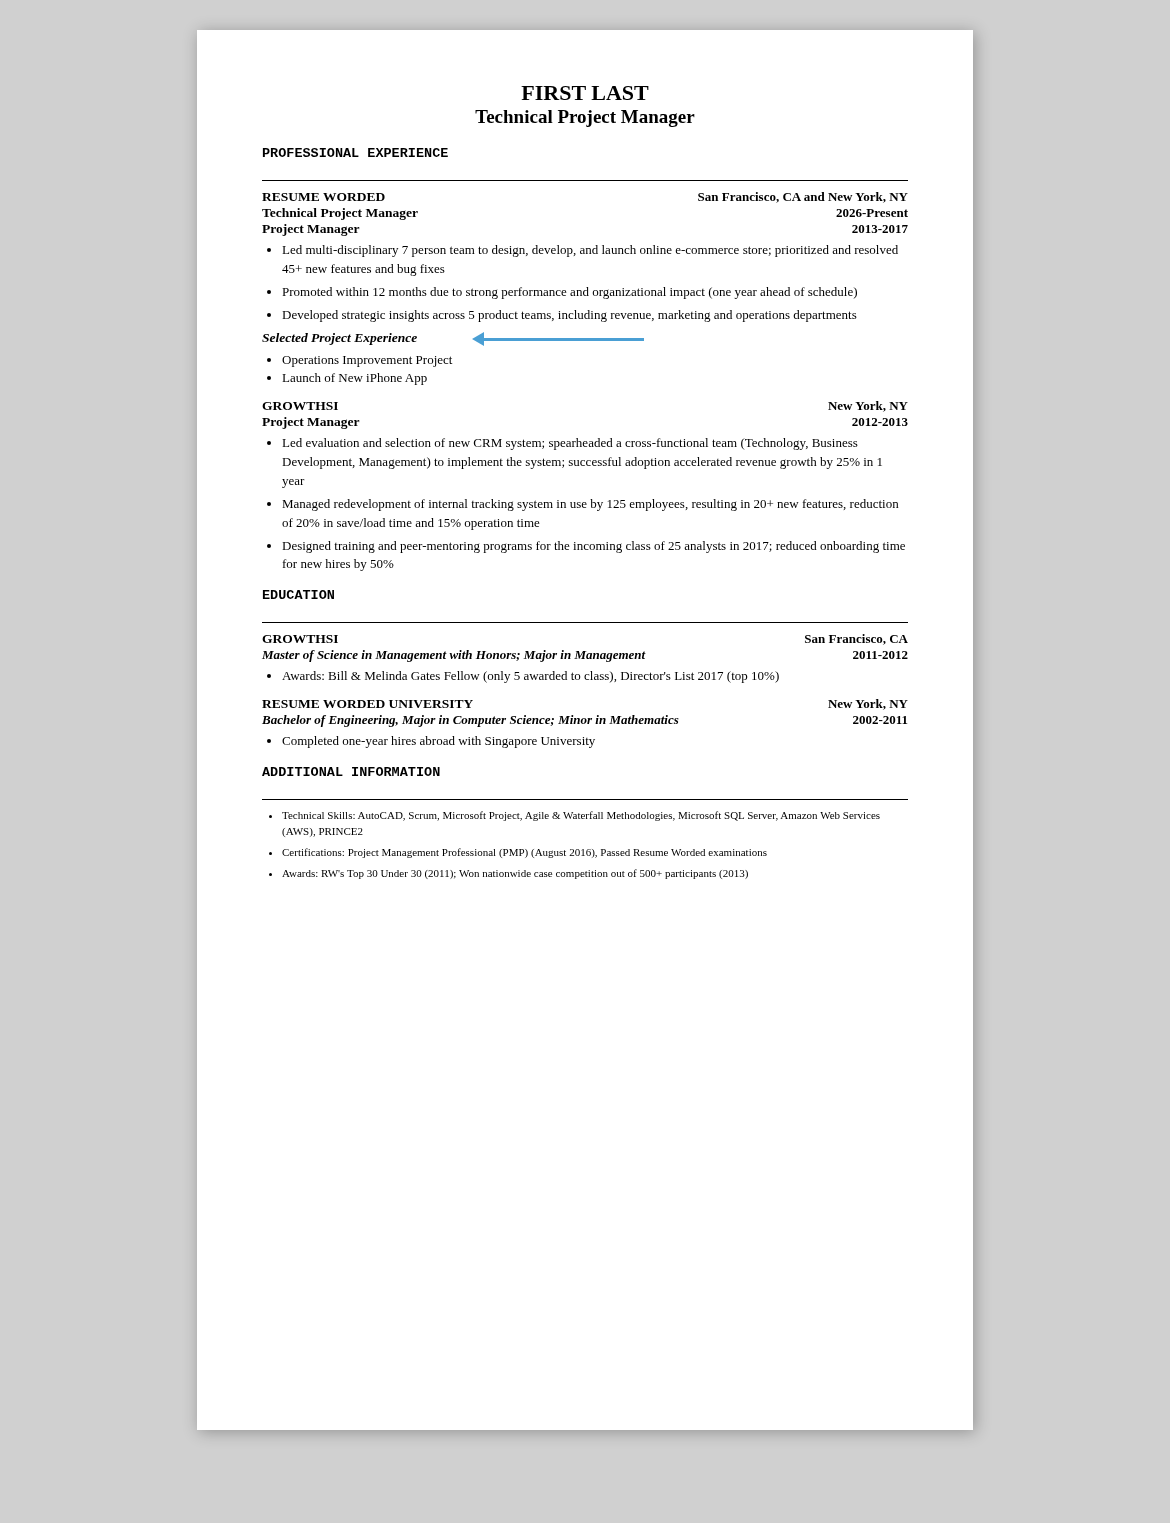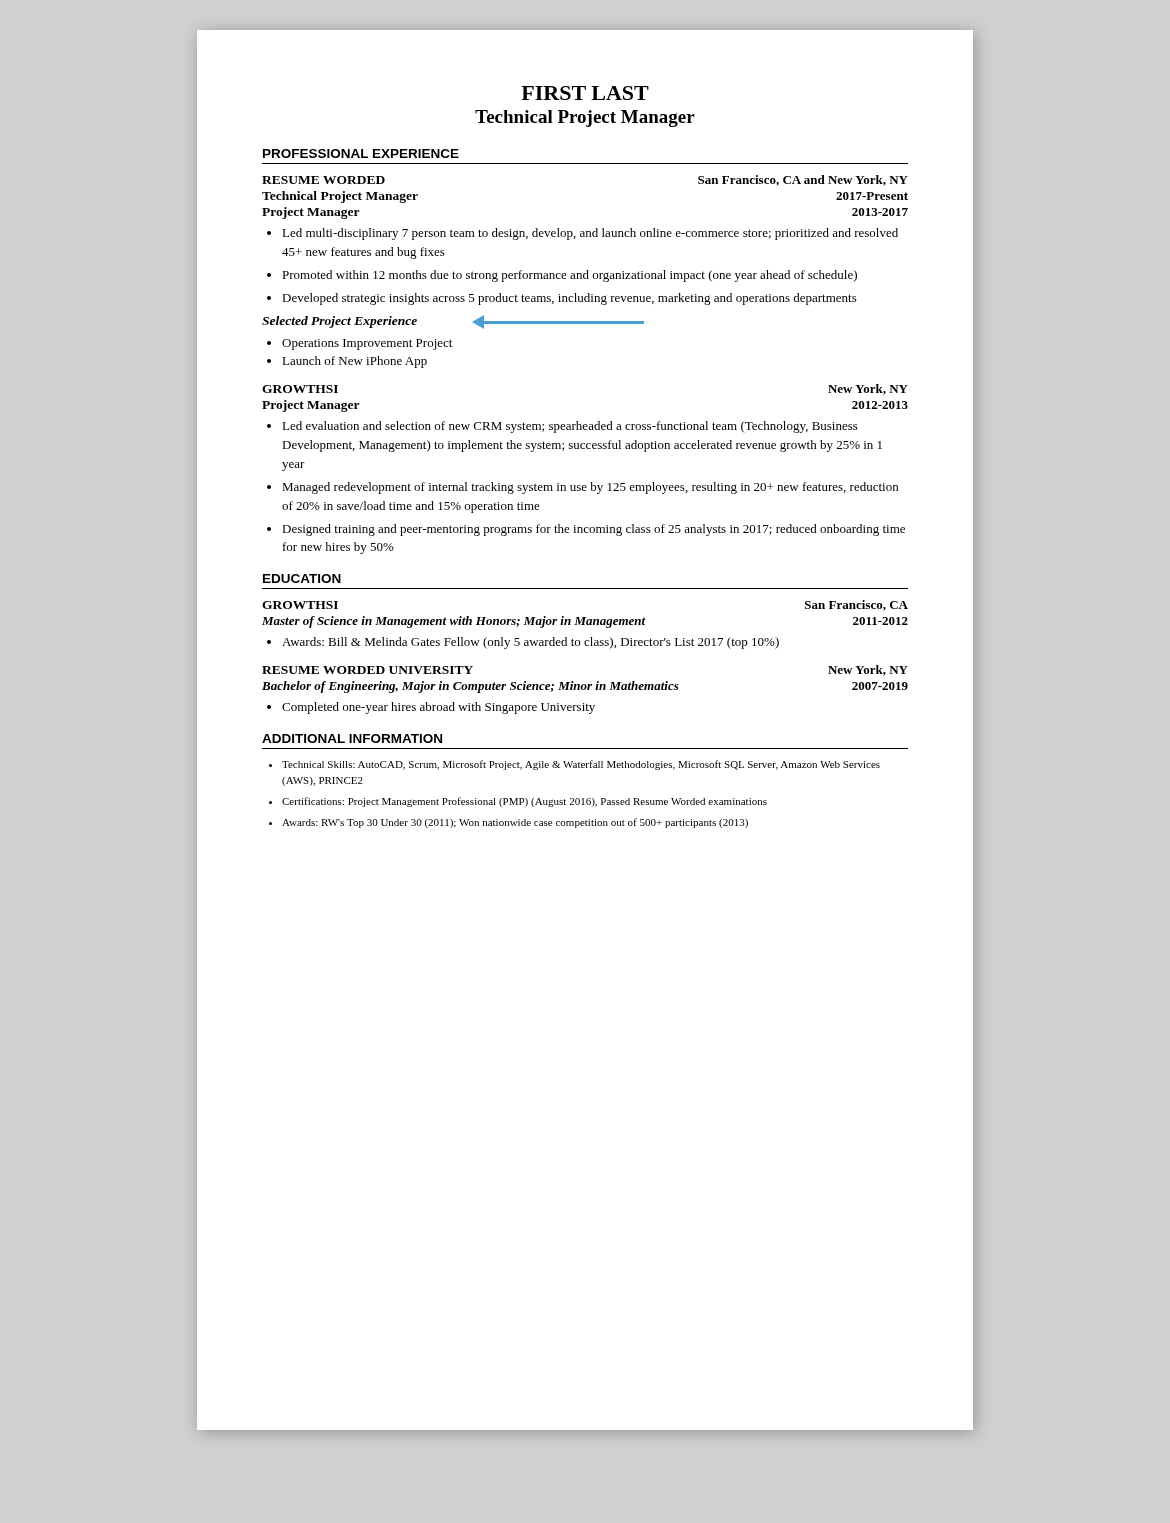--- a/index.html
+++ b/index.html
@@ -40,23 +40,23 @@
       margin-top: 3px;
     }
     .section {
       margin-bottom: 14px;
     }
     .section-header {
       font-size: 13.5px;
       font-weight: bold;
       text-transform: uppercase;
       border-bottom: 1.5px solid #000;
-      padding-bottom: 2px;
+      padding-bottom: 19px;
       margin-bottom: 8px;
-      font-family: Liberation Sans, sans-serif;
+      font-family: Liberation Mono, monospace;
     }
     .job-block {
       margin-bottom: 12px;
     }
     .job-row {
       display: flex;
       justify-content: space-between;
       align-items: baseline;
     }
     .job-company {
@@ -167,21 +167,21 @@
   <div class="section">
     <div class="section-header">PROFESSIONAL EXPERIENCE</div>
 
     <div class="job-block">
       <div class="job-row">
         <span class="job-company">RESUME WORDED</span>
         <span class="job-location">San Francisco, CA and New York, NY</span>
       </div>
       <div class="job-row">
         <span class="job-title">Technical Project Manager</span>
-        <span class="job-dates">2017-Present</span>
+        <span class="job-dates">2026-Present</span>
       </div>
       <div class="job-row">
         <span class="job-title">Project Manager</span>
         <span class="job-dates">2013-2017</span>
       </div>
       <ul class="bullet-list">
         <li>Led multi-disciplinary 7 person team to design, develop, and launch online e-commerce store; prioritized and resolved 45+ new features and bug fixes</li>
         <li>Promoted within 12 months due to strong performance and organizational impact (one year ahead of schedule)</li>
         <li>Developed strategic insights across 5 product teams, including revenue, marketing and operations departments</li>
       </ul>
@@ -234,21 +234,21 @@
       </ul>
     </div>
 
     <div class="edu-block">
       <div class="job-row">
         <span class="job-company">RESUME WORDED UNIVERSITY</span>
         <span class="job-location">New York, NY</span>
       </div>
       <div class="job-row">
         <span class="edu-degree">Bachelor of Engineering, Major in Computer Science; Minor in Mathematics</span>
-        <span class="job-dates">2007-2019</span>
+        <span class="job-dates">2002-2011</span>
       </div>
       <ul class="bullet-list">
         <li>Completed one-year hires abroad with Singapore University</li>
       </ul>
     </div>
   </div>
 
   <div class="section">
     <div class="section-header">ADDITIONAL INFORMATION</div>
     <ul class="additional-list">

